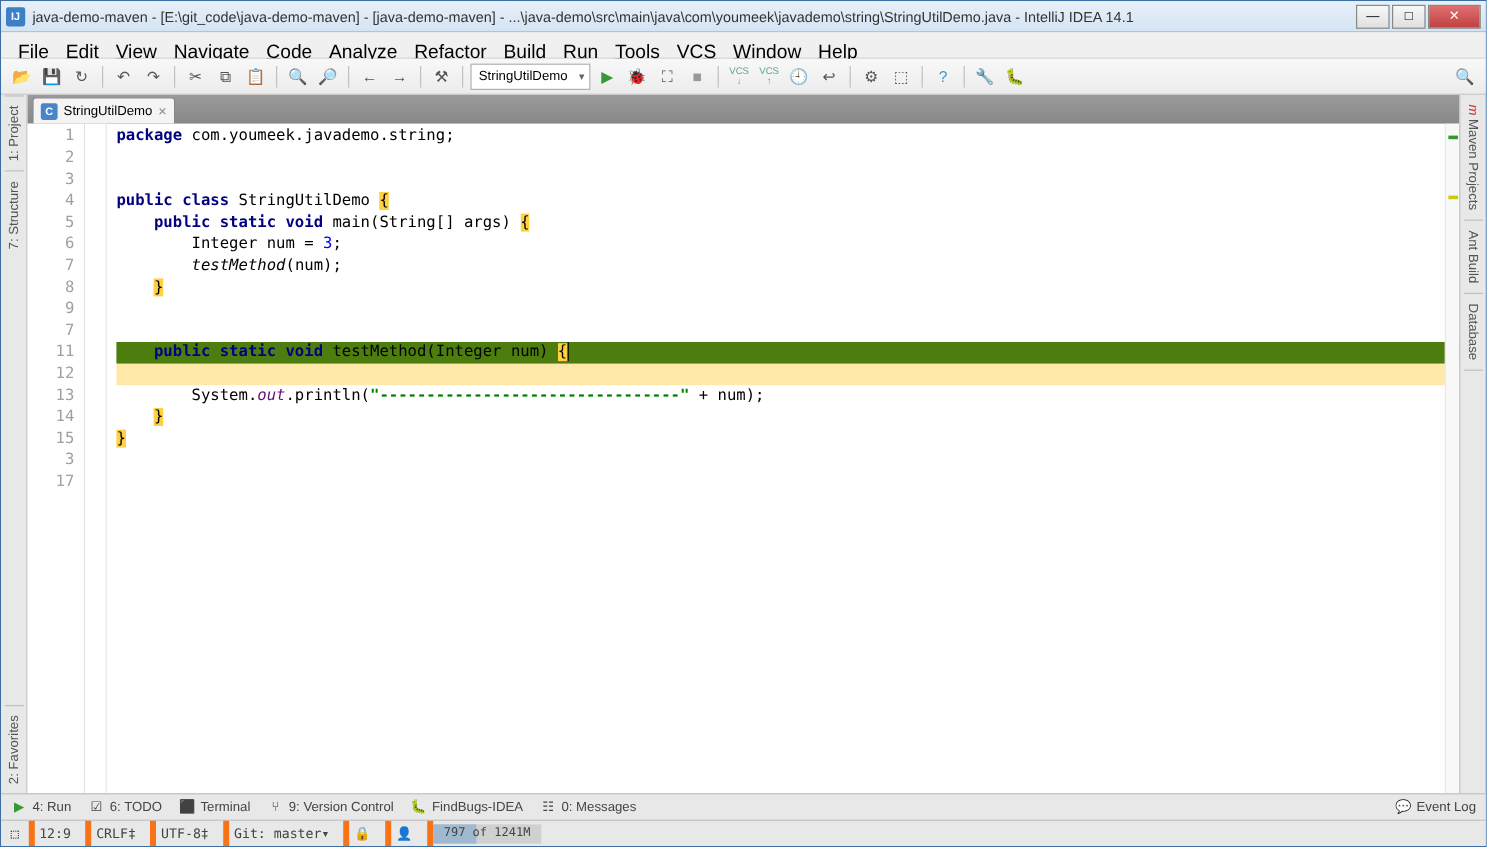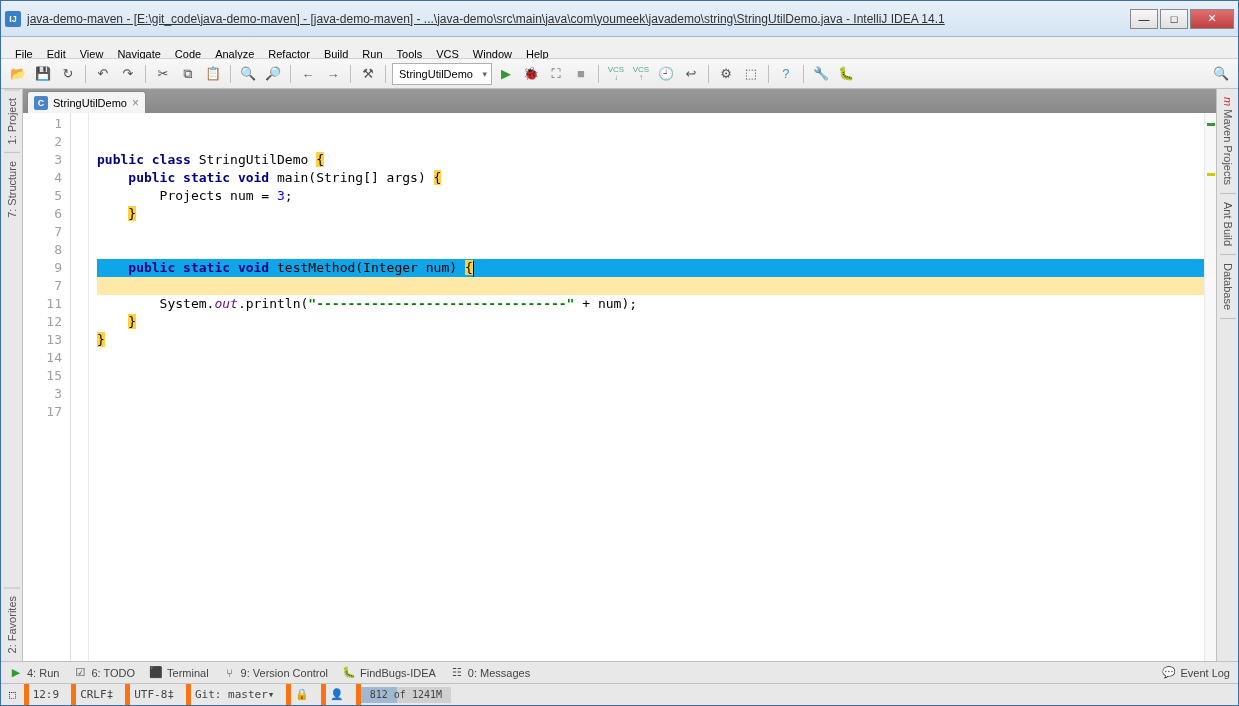--- a/index.html
+++ b/index.html
@@ -1,27 +1,27 @@
 <!DOCTYPE html>
 <html><head>
 <meta charset="utf-8">
 <style>
 * { margin: 0; padding: 0; box-sizing: border-box; }
 body { font-family: "Segoe UI", Tahoma, sans-serif; font-size: 12px; background: #f0f0f0; overflow: hidden; }
 .window { width: 1239px; height: 706px; background: #fff; border: 1px solid #3a6ea5; display: flex; flex-direction: column; }
 
-.titlebar { height: 36px; background: linear-gradient(to bottom, #e8f0f8, #d4e4f4); display: flex; align-items: center; padding: 12px 4px; border-bottom: 1px solid #a0b8d0; }
+.titlebar { height: 26px; background: linear-gradient(to bottom, #e8f0f8, #d4e4f4); display: flex; align-items: center; padding: 12px 4px; border-bottom: 1px solid #a0b8d0; }
 .titlebar-icon { width: 16px; height: 16px; margin-right: 6px; background: #3b7fc4; border-radius: 2px; display: flex; align-items: center; justify-content: center; color: #fff; font-size: 9px; font-weight: bold; }
-.titlebar-text { flex: 1; font-size: 12px; color: #333; white-space: nowrap; overflow: hidden; text-decoration: underline; }
+.titlebar-text { flex: 1; font-size: 12px; color: #333; white-space: nowrap; overflow: hidden; }
 .win-controls { display: flex; gap: 2px; }
 .win-btn { width: 28px; height: 20px; border: 1px solid #888; background: linear-gradient(#f8f8f8,#e0e0e0); display: flex; align-items: center; justify-content: center; font-size: 11px; cursor: pointer; }
 .win-btn.close { background: linear-gradient(#e07070,#c04040); color: #fff; width: 44px; }
 
 .menubar { height: 22px; background: #f0f0f0; display: flex; align-items: center; padding: 0 8px; gap: 2px; border-bottom: 1px solid #d0d0d0; }
-.menu-item { padding: 2px 6px; cursor: pointer; font-size: 11px; margin-top: 12px; }
+.menu-item { padding: 2px 6px; cursor: pointer; font-size: 16px; margin-top: 12px; }
 .menu-item .ul { text-decoration: underline; }
 
 .toolbar { height: 30px; background: linear-gradient(#f8f8f8,#ececec); display: flex; align-items: center; padding: 0 6px; gap: 3px; border-bottom: 1px solid #c0c0c0; }
 .tb-btn { width: 22px; height: 22px; display: flex; align-items: center; justify-content: center; cursor: pointer; border-radius: 2px; font-size: 13px; color: #555; }
 .tb-sep { width: 1px; height: 18px; background: #c0c0c0; margin: 0 3px; }
 .tb-dropdown { height: 22px; border: 1px solid #b0b0b0; background: #fff; padding: 0 18px 0 6px; font-size: 11px; display: flex; align-items: center; position: relative; cursor: pointer; }
 .tb-dropdown::after { content: "▾"; position: absolute; right: 4px; font-size: 9px; color: #666; }
 .tb-spacer { flex: 1; }
 
 .main-area { flex: 1; display: flex; overflow: hidden; }
@@ -38,21 +38,21 @@
 .file-tab .icon-j { width: 14px; height: 14px; background: #4a86c7; border-radius: 2px; color: #fff; font-size: 9px; display: flex; align-items: center; justify-content: center; font-weight: bold; }
 .file-tab .close-x { color: #888; font-size: 12px; cursor: pointer; }
 
 .editor-body { flex: 1; display: flex; overflow: hidden; position: relative; }
 .line-numbers { width: 48px; background: #fff; border-right: 1px solid #e0e0e0; text-align: right; padding: 2px 8px 0 0; font-family: Consolas, monospace; font-size: 13px; color: #a0a0a0; line-height: 18px; }
 .line-numbers .ln { height: 18px; }
 .gutter2 { width: 18px; background: #fff; border-right: 1px solid #e8e8e8; }
 .code-area { flex: 1; padding: 2px 0 0 8px; font-family: Consolas, monospace; font-size: 13px; line-height: 18px; position: relative; }
 .code-line { height: 18px; white-space: pre; }
 .code-line.hl { background: #ffe8a8; }
-.code-line.cur { background: #0ea5e9; position: relative; }
+.code-line.cur { background: #4d7c0f; position: relative; }
 .kw { color: #000080; font-weight: bold; }
 .str { color: #008000; font-weight: bold; }
 .it { font-style: italic; }
 .brace-hl { background: #ffd040; }
 .cursor-caret { display: inline-block; width: 1px; height: 16px; background: #000; vertical-align: middle; }
 .right-marker { position: absolute; right: 0; top: 0; width: 12px; height: 100%; background: #f8f8f8; border-left: 1px solid #e8e8e8; }
 .right-marker .mk { position: absolute; width: 8px; height: 3px; left: 2px; }
 
 .bottom-tabs { height: 22px; background: #e8e8e8; border-top: 1px solid #c0c0c0; display: flex; align-items: center; padding: 0 8px; gap: 14px; font-size: 11px; }
 .bt-item { display: flex; align-items: center; gap: 4px; cursor: pointer; color: #444; }
@@ -177,25 +177,27 @@
             <div class="ln">11</div>
             <div class="ln">12</div>
             <div class="ln">13</div>
             <div class="ln">14</div>
             <div class="ln">15</div>
             <div class="ln">3</div>
             <div class="ln">17</div>
           </div>
         <div class="gutter2"></div>
         <div class="code-area">
+<div class="code-line"><span class="kw">package</span><span> com.youmeek.javademo.string;</span></div>
 <div class="code-line"></div>
 <div class="code-line"></div>
 <div class="code-line"><span class="kw">public class</span><span> StringUtilDemo </span><span class="brace-hl">{</span></div>
 <div class="code-line">    <span class="kw">public static void</span><span> main</span><span>(String[] args) </span><span class="brace-hl">{</span></div>
-<div class="code-line"><span>        Projects num = </span><span style="color:#00f">3</span><span>;</span></div>
+<div class="code-line"><span>        Integer num = </span><span style="color:#00f">3</span><span>;</span></div>
+<div class="code-line"><span>        </span><span class="it">testMethod</span><span>(num);</span></div>
 <div class="code-line">    <span class="brace-hl">}</span></div>
 <div class="code-line"></div>
 <div class="code-line"></div>
 <div class="code-line cur">    <span class="kw">public static void</span><span> testMethod</span><span>(Integer num) </span><span class="brace-hl">{</span><span class="cursor-caret"></span></div>
 <div class="code-line hl">        </div>
 <div class="code-line"><span>        System.</span><span class="it" style="color:#660e7a">out</span><span>.println(</span><span class="str">"--------------------------------"</span><span> + num);</span></div>
 <div class="code-line">    <span class="brace-hl">}</span></div>
 <div class="code-line"><span class="brace-hl">}</span></div>
 <div class="code-line"></div>
 <div class="code-line"></div>
@@ -250,17 +252,17 @@
     <span>⬚</span>
     <div class="status-cell">12:9</div>
     <div class="status-cell"><span>CRLF</span>‡</div>
     <div class="status-cell"><span>UTF-8</span>‡</div>
     <div class="status-cell"><span>Git: master</span> ▾</div>
     <div class="status-cell">🔒</div>
     <div class="status-cell">👤</div>
     <div class="status-cell" style="padding:0">
       <div class="mem-bar">
         <div class="mem-fill" style="width:40%"></div>
-        <span style="position:relative">812 of 1241M</span>
+        <span style="position:relative">797 of 1241M</span>
       </div>
     </div>
   </div>
 </div>
 
 </body></html>

